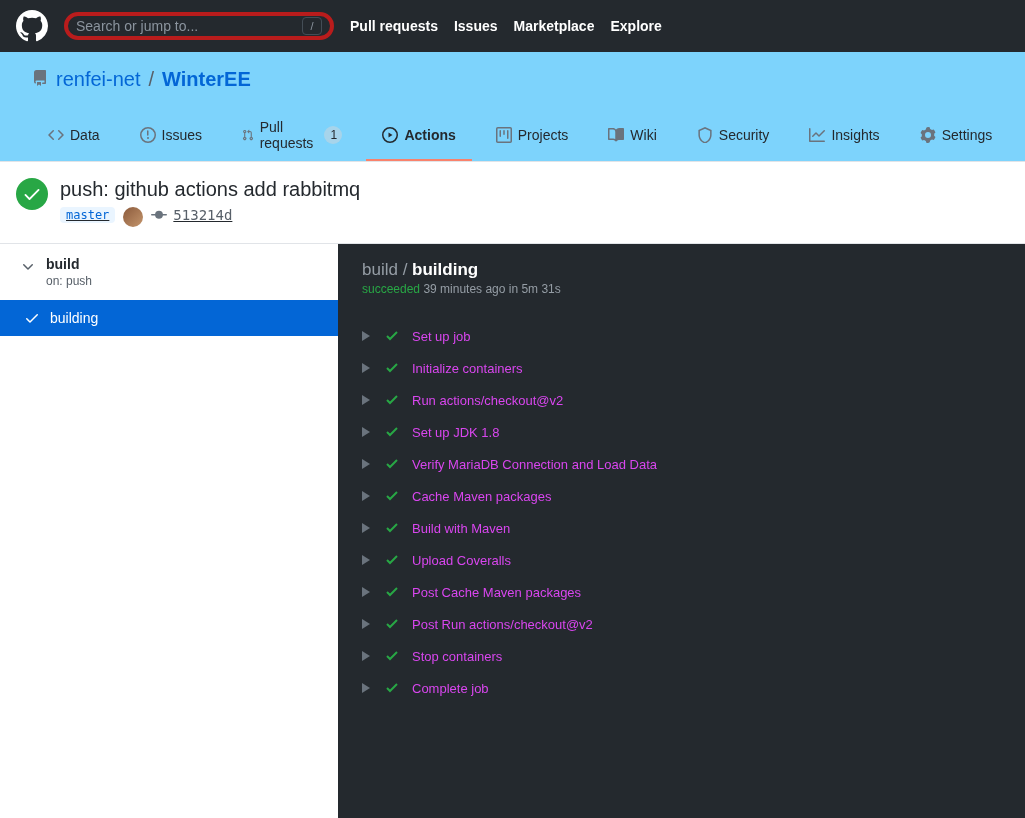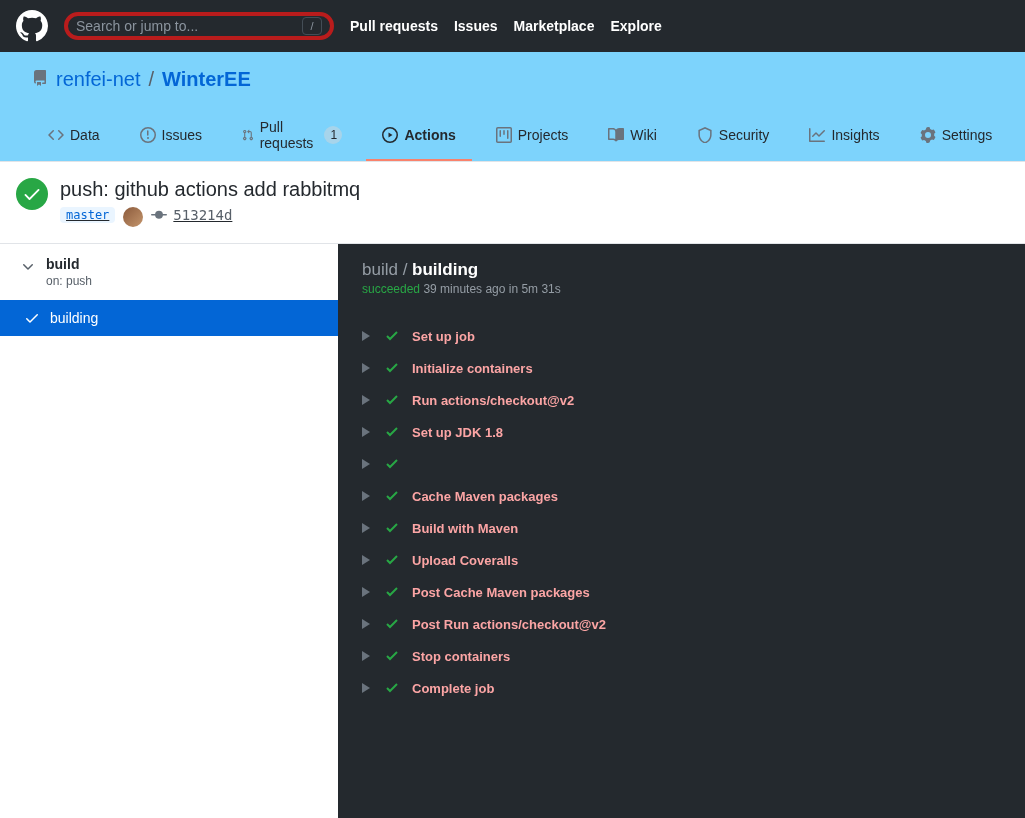--- a/index.html
+++ b/index.html
@@ -44,21 +44,21 @@
 .log-breadcrumb { font-size: 17px; }
 .log-breadcrumb .wf { color: #959da5; }
 .log-breadcrumb .job { color: #fff; font-weight: 600; }
 .log-status { font-size: 12px; color: #959da5; margin-top: 2px; }
 .log-status .succ { color: #28a745; }
 .steps { padding: 8px 0; }
 .step { display: flex; align-items: center; gap: 12px; padding: 8px 24px; font-size: 13px; }
 .step-arrow { color: #6a737d; width: 10px; display:flex; align-items:center; }
 .step-check { display: flex; align-items: center; }
 .step-check svg { stroke: #28a745; }
-.step-name { color: #fca5a5; font-weight: 700; }
+.step-name { color: #d946ef; font-weight: 400; }
 </style>
 </head>
 <body>
 
 <div class="header">
   <a class="logo" href="#">
     <svg height="32" width="32" viewBox="0 0 16 16">
         <path d="M8 0C3.58 0 0 3.58 0 8c0 3.54 2.29 6.53 5.47 7.59.4.07.55-.17.55-.38 0-.19-.01-.82-.01-1.49-2.01.37-2.53-.49-2.69-.94-.09-.23-.48-.94-.82-1.13-.28-.15-.68-.52-.01-.53.63-.01 1.08.58 1.23.82.72 1.21 1.87.87 2.33.66.07-.52.28-.87.51-1.07-1.78-.2-3.64-.89-3.64-3.95 0-.87.31-1.59.82-2.15-.08-.2-.36-1.02.08-2.12 0 0 .67-.21 2.2.82.64-.18 1.32-.27 2-.27.68 0 1.36.09 2 .27 1.53-1.04 2.2-.82 2.2-.82.44 1.1.16 1.92.08 2.12.51.56.82 1.27.82 2.15 0 3.07-1.87 3.75-3.65 3.95.29.25.54.73.54 1.48 0 1.07-.01 1.93-.01 2.2 0 .21.15.46.55.38A8.013 8.013 0 0016 8c0-4.42-3.58-8-8-8z"></path>
       </svg>
   </a>
@@ -252,20 +252,21 @@
     <span class="step-arrow">
             <svg width="8" height="10" viewBox="0 0 8 10" fill="currentColor">
               <path d="M0 0l8 5-8 5z"></path>
             </svg>
           </span>
     <span class="step-check">
             <svg width="16" height="16" viewBox="0 0 16 16" fill="none" stroke-width="2">
               <path d="M3 8l3 3 7-7"></path>
             </svg>
           </span>
+    <span class="step-name">Verify MariaDB Connection and Load Data</span>
         </div>
         <div class="step">
     <span class="step-arrow">
             <svg width="8" height="10" viewBox="0 0 8 10" fill="currentColor">
               <path d="M0 0l8 5-8 5z"></path>
             </svg>
           </span>
     <span class="step-check">
             <svg width="16" height="16" viewBox="0 0 16 16" fill="none" stroke-width="2">
               <path d="M3 8l3 3 7-7"></path>

